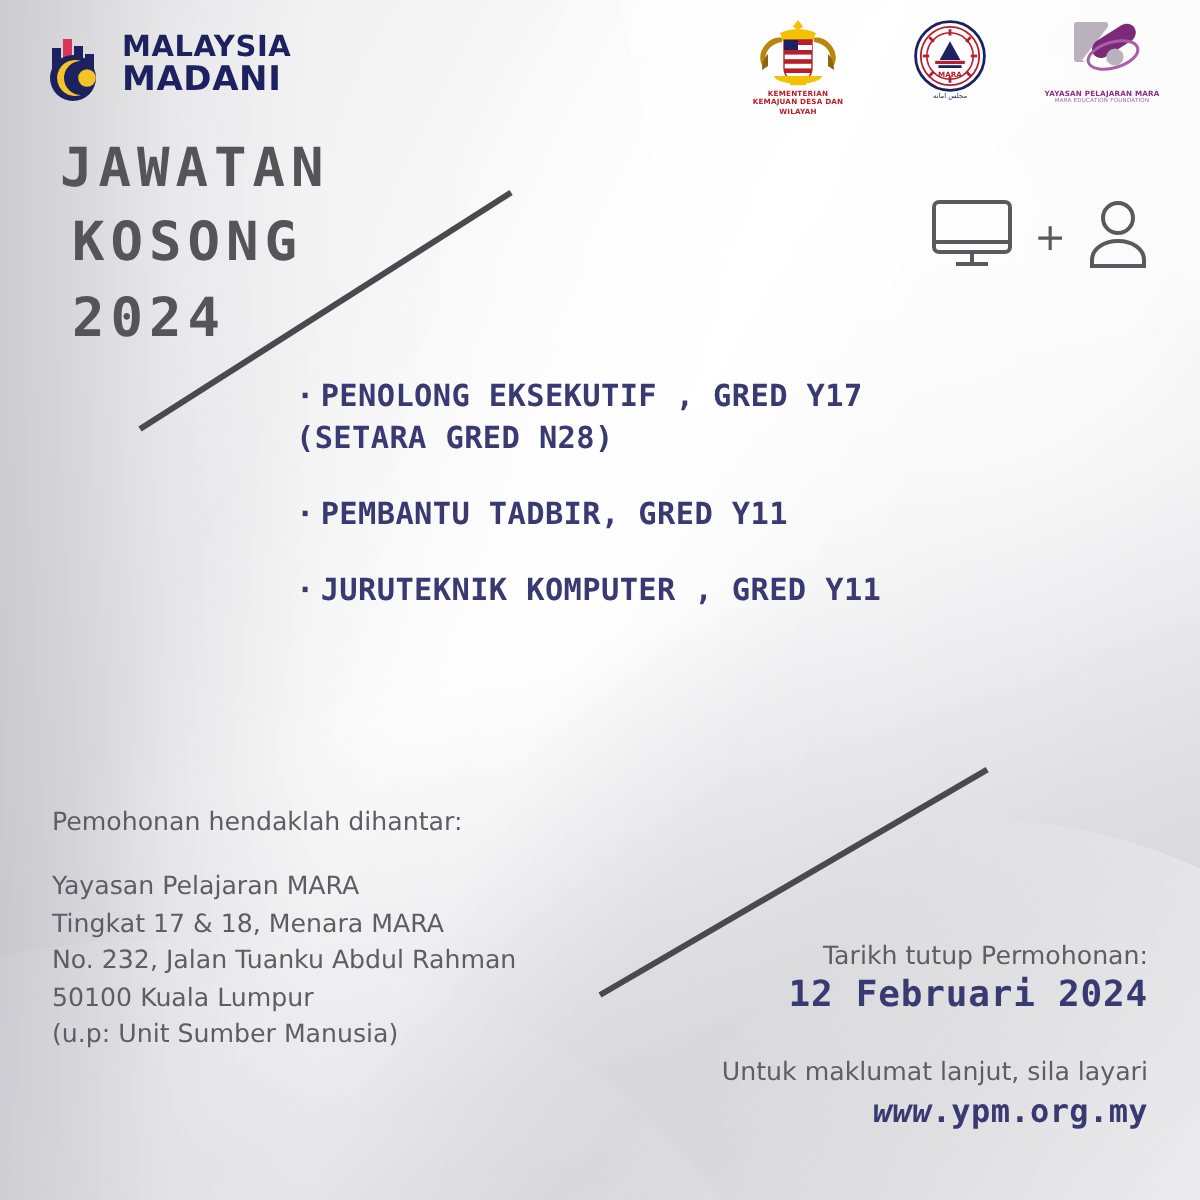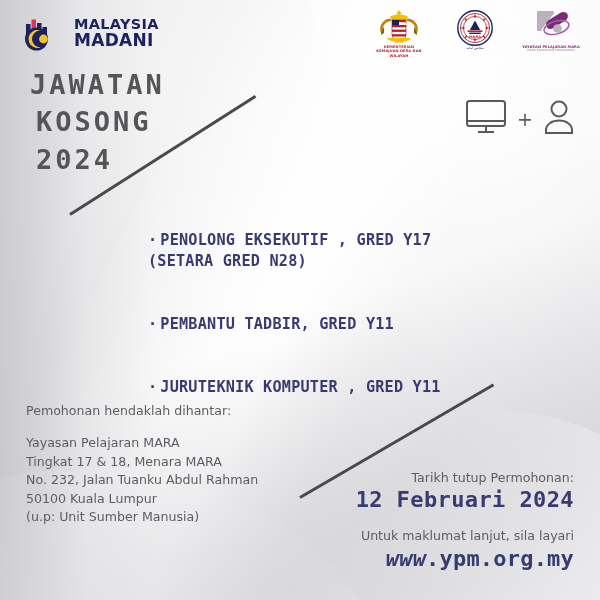--- a/index.html
+++ b/index.html
@@ -82,21 +82,21 @@
   }
   .diag-top   { left: 70px;  top: 213px; width: 220px; transform: rotate(-32.5deg); }
   .diag-bottom{ left: 300px; top: 496px; width: 224px; transform: rotate(-30.2deg); }
 
   
   .brand {
     position: absolute;
     left: 20px; top: 14px;
     display: flex;
     align-items: center;
-    gap: 14px;
+    gap: 1px;
     justify-content: space-between;
   }
   .brand-mark { width: 40px; height: 38px; display: block; }
   .brand-words {
     display: flex;
     flex-direction: column;
     line-height: 0.96;
     color: #1c2260;
     font-weight: bold;
     letter-spacing: 0.3px;
@@ -155,21 +155,21 @@
     position: absolute;
     left: 148px; top: 188px;
     width: 430px;
     color: #3a3a72;
     font-family: "DejaVu Sans Mono", monospace;
     font-weight: bold;
     font-size: 15.2px;
     letter-spacing: 0.2px;
     line-height: 1.38;
   }
-  .job { margin-bottom: 17px; margin-top: 42px; }
+  .job { margin-bottom: 17px; }
   .job .l1 { white-space: nowrap; }
   .job .l2 { white-space: nowrap; }
   .bullet { margin-right: 3px; }
 
   
   .address {
     position: absolute;
     left: 26px; top: 402px;
     color: #5d5d63;
     font-size: 12.6px;
@@ -182,36 +182,36 @@
   .closing {
     position: absolute;
     right: 26px; top: 470px;
     text-align: right;
     color: #5d5d63;
   }
   .closing .label { font-size: 12.6px; }
   .closing .date {
     font-family: "DejaVu Sans Mono", monospace;
     font-weight: bold;
-    font-size: 22px;
+    font-size: 18px;
     color: #3a3a72;
     letter-spacing: 0.4px;
     margin-top: 2px;
   }
   .website-block {
     position: absolute;
     right: 26px; top: 528px;
     text-align: right;
     color: #5d5d63;
   }
   .website-block .label { font-size: 12.6px; }
   .website-block .url {
     font-family: "DejaVu Sans Mono", monospace;
     font-weight: bold;
-    font-size: 22px;
+    font-size: 16px;
     color: #3a3a72;
     letter-spacing: 0.2px;
     margin-top: 3px;
   }
   .url .www { font-style: italic; }
 </style>
 </head>
 <body>
 
 <div class="poster">

